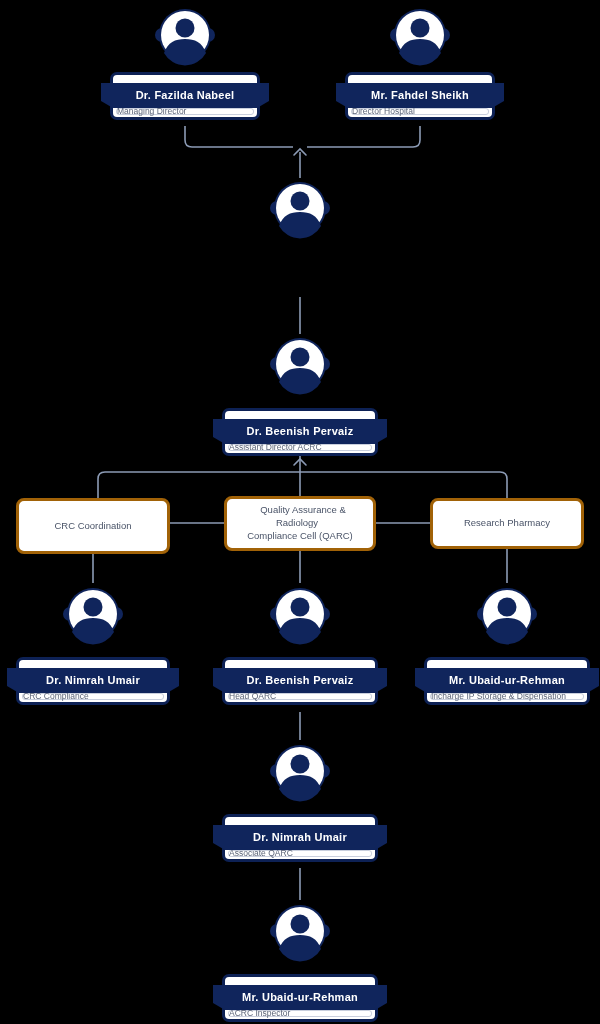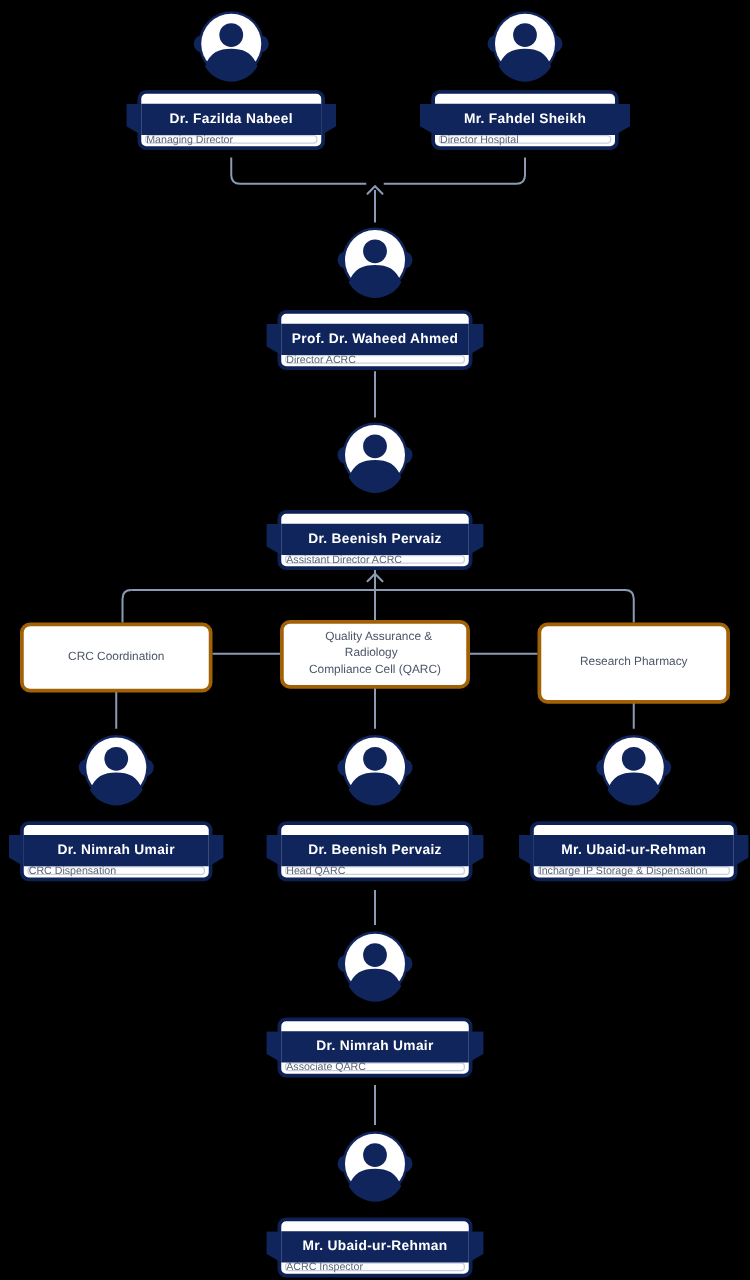--- a/index.html
+++ b/index.html
@@ -183,34 +183,20 @@
     <svg width="66" height="66" viewBox="0 0 66 66">
       <circle cx="10" cy="33" r="7" fill="#10255c"></circle>
       <circle cx="56" cy="33" r="7" fill="#10255c"></circle>
       <rect x="8" y="31.5" width="50" height="3" fill="#10255c"></rect>
       <circle cx="33" cy="33" r="26" fill="#10255c"></circle>
       <path d="M33 9 A24 24 0 0 1 57 33 A24 24 0 0 1 33 57 A24 24 0 0 1 9 33 A24 24 0 0 1 33 9 Z" fill="#ffffff"></path>
       <circle cx="33" cy="26" r="9.5" fill="#10255c"></circle>
       <path d="M12 51 C16 40 23 37 33 37 C43 37 50 40 54 51 A24 24 0 0 1 12 51 Z" fill="#10255c"></path>
     </svg>
   </div>
-  <div class="person" style="left:222px;top:248px;width:156px;">
-    <div class="card">
-      <div class="ribbon">
-        <div class="tail l"></div>
-        <div class="tail r"></div>
-        <div class="band">
-          <span class="nm">Prof. Dr. Waheed Ahmed</span>
-        </div>
-      </div>
-      <div class="ttl">
-        <span>Director ACRC</span>
-      </div>
-    </div>
-  </div>
 
   <div class="avatar" style="left:267px;top:331px;">
     <svg width="66" height="66" viewBox="0 0 66 66">
       <circle cx="10" cy="33" r="7" fill="#10255c"></circle>
       <circle cx="56" cy="33" r="7" fill="#10255c"></circle>
       <rect x="8" y="31.5" width="50" height="3" fill="#10255c"></rect>
       <circle cx="33" cy="33" r="26" fill="#10255c"></circle>
       <path d="M33 9 A24 24 0 0 1 57 33 A24 24 0 0 1 33 57 A24 24 0 0 1 9 33 A24 24 0 0 1 33 9 Z" fill="#ffffff"></path>
       <circle cx="33" cy="26" r="9.5" fill="#10255c"></circle>
       <path d="M12 51 C16 40 23 37 33 37 C43 37 50 40 54 51 A24 24 0 0 1 12 51 Z" fill="#10255c"></path>
@@ -232,21 +218,21 @@
   </div>
 
   <div class="dept" style="left:16px;top:498px;width:154px;height:56px;">
     <span>CRC Coordination</span>
   </div>
 
   <div class="dept" style="left:224px;top:496px;width:152px;height:55px;">
     <span><span>Quality Assurance &amp; Radiology</span><br><span>Compliance Cell (QARC)</span></span>
   </div>
 
-  <div class="dept" style="left:430px;top:498px;width:154px;height:65px;">
+  <div class="dept" style="left:430px;top:498px;width:154px;height:51px;">
     <span>Research Pharmacy</span>
   </div>
 
   <div class="avatar" style="left:60px;top:581px;">
     <svg width="66" height="66" viewBox="0 0 66 66">
       <circle cx="10" cy="33" r="7" fill="#10255c"></circle>
       <circle cx="56" cy="33" r="7" fill="#10255c"></circle>
       <rect x="8" y="31.5" width="50" height="3" fill="#10255c"></rect>
       <circle cx="33" cy="33" r="26" fill="#10255c"></circle>
       <path d="M33 9 A24 24 0 0 1 57 33 A24 24 0 0 1 33 57 A24 24 0 0 1 9 33 A24 24 0 0 1 33 9 Z" fill="#ffffff"></path>
@@ -257,21 +243,21 @@
   <div class="person" style="left:16px;top:657px;width:154px;">
     <div class="card">
       <div class="ribbon">
         <div class="tail l"></div>
         <div class="tail r"></div>
         <div class="band">
           <span class="nm">Dr. Nimrah Umair</span>
         </div>
       </div>
       <div class="ttl">
-        <span>CRC Dispensation</span>
+        <span>CRC Compliance</span>
       </div>
     </div>
   </div>
 
   <div class="avatar" style="left:267px;top:581px;">
     <svg width="66" height="66" viewBox="0 0 66 66">
       <circle cx="10" cy="33" r="7" fill="#10255c"></circle>
       <circle cx="56" cy="33" r="7" fill="#10255c"></circle>
       <rect x="8" y="31.5" width="50" height="3" fill="#10255c"></rect>
       <circle cx="33" cy="33" r="26" fill="#10255c"></circle>

